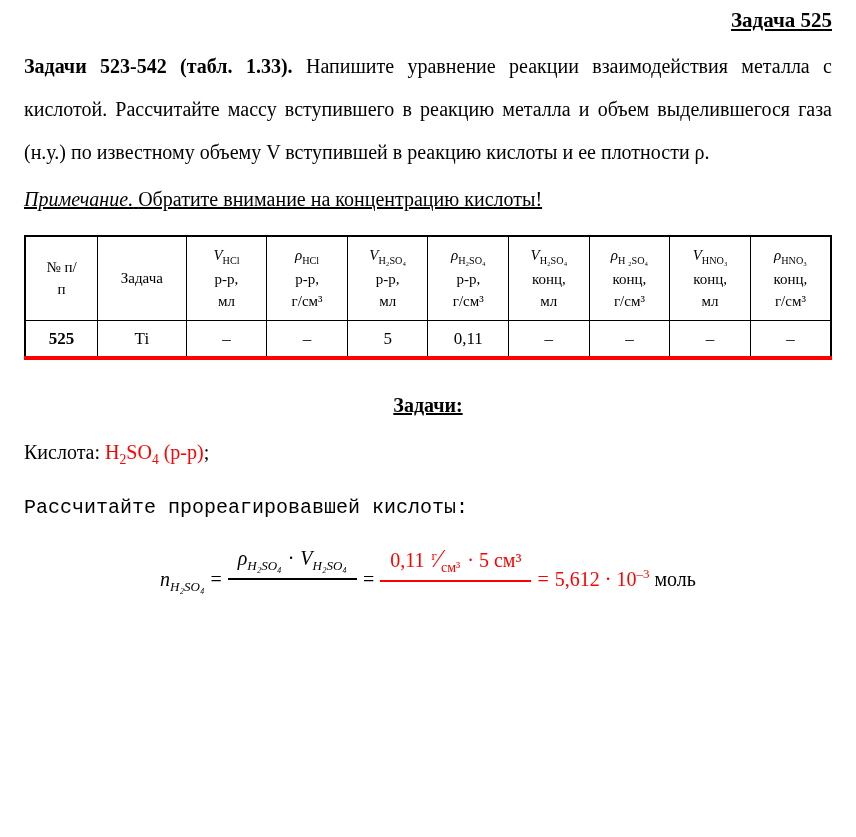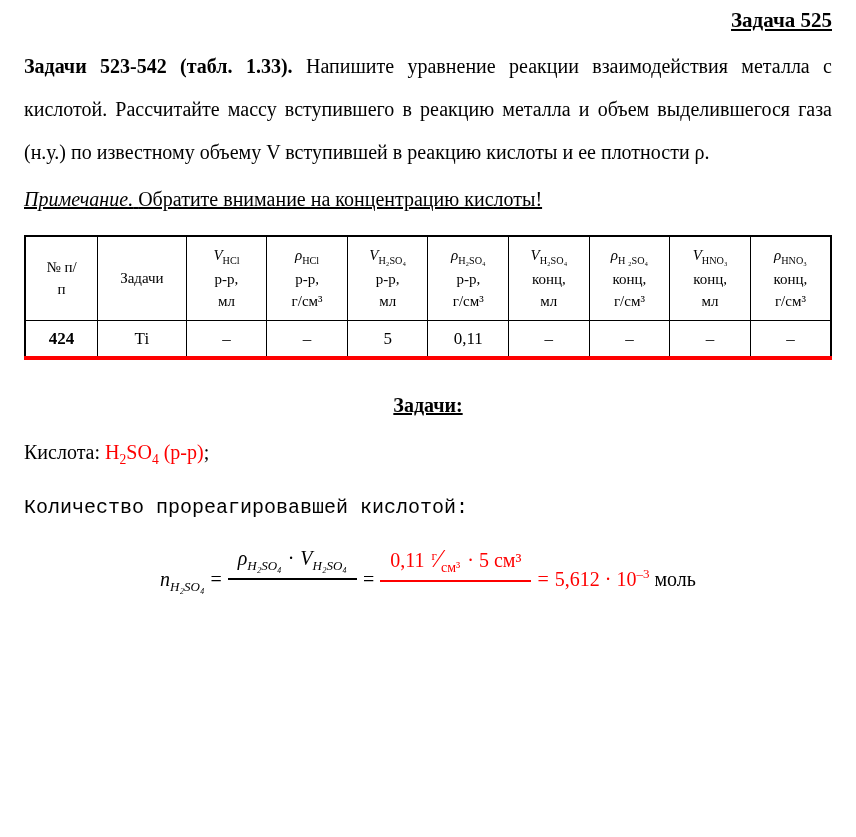--- a/index.html
+++ b/index.html
@@ -69,42 +69,42 @@
         <col style="width:10%">
         <col style="width:10%">
       <col style="width:10%">
         <col style="width:10%">
         <col style="width:10%">
         <col style="width:10%">
     </colgroup>
     <thead>
       <tr>
         <th>№ п/п</th>
-        <th>Задачи</th>
+        <th>Задача</th>
 
         <th><span class="sym">V</span><sub>HCl</sub><br><span>р-р,</span><br><span>мл</span></th>
 
         <th><span class="sym">ρ</span><sub>HCl</sub><br><span>р-р,</span><br><span>г/см³</span></th>
 
         <th><span class="sym">V</span><sub>H₂SO₄</sub><br><span>р-р,</span><br><span>мл</span></th>
 
         <th><span class="sym">ρ</span><sub>H₂SO₄</sub><br><span>р-р,</span><br><span>г/см³</span></th>
 
         <th><span class="sym">V</span><sub>H₂SO₄</sub><br><span>конц,</span><br><span>мл</span></th>
 
         <th><span class="sym">ρ</span><sub>H ₂SO₄</sub><br><span>конц,</span><br><span>г/см³</span></th>
 
         <th><span class="sym">V</span><sub>HNO₃</sub><br><span>конц,</span><br><span>мл</span></th>
 
         <th><span class="sym">ρ</span><sub>HNO₃</sub><br><span>конц,</span><br><span>г/см³</span></th>
       </tr>
     </thead>
     <tbody>
       <tr>
-        <td>424</td>
+        <td>525</td>
         <td>Ti</td>
         <td>–</td>
         <td>–</td>
         <td>5</td>
         <td>0,11</td>
         <td>–</td>
         <td>–</td>
         <td>–</td>
         <td>–</td>
       </tr>
@@ -114,19 +114,19 @@
   <h2 class="solution-heading">Задачи:</h2>
 
 
   <p class="sol-line">
     <span>Кислота:</span>
     <span class="red"><span>H</span><sub>2</sub><span>SO</span><sub>4</sub><span> (р-р)</span></span><span>;</span>
   </p>
 
 
 
-  <p class="sol-line">Количество прореагировавшей кислотой:</p>
+  <p class="sol-line">Рассчитайте прореагировавшей кислоты:</p>
 
   <div class="formula">
     <span class="mi">n</span><sub class="msub">H₂SO₄</sub><span class="mo">=</span><span class="frac"><span class="num"><span class="mi">ρ</span><sub class="msub">H₂SO₄</sub><span class="mo">·</span><span class="mi">V</span><sub class="msub">H₂SO₄</sub></span><span class="den"></span></span><span class="mo">=</span><span class="frac red"><span class="num"><span>0,11</span> <span class="ifrac"><sup>г</sup><span class="islash">⁄</span><sub>см³</sub></span> <span>· 5 см³</span></span><span class="den"></span></span><span class="mo red">=</span><span class="red"><span>5,612 · 10</span><sup>–3</sup></span><span> моль</span>
   </div>
 
 </div>
 
 </body></html>

